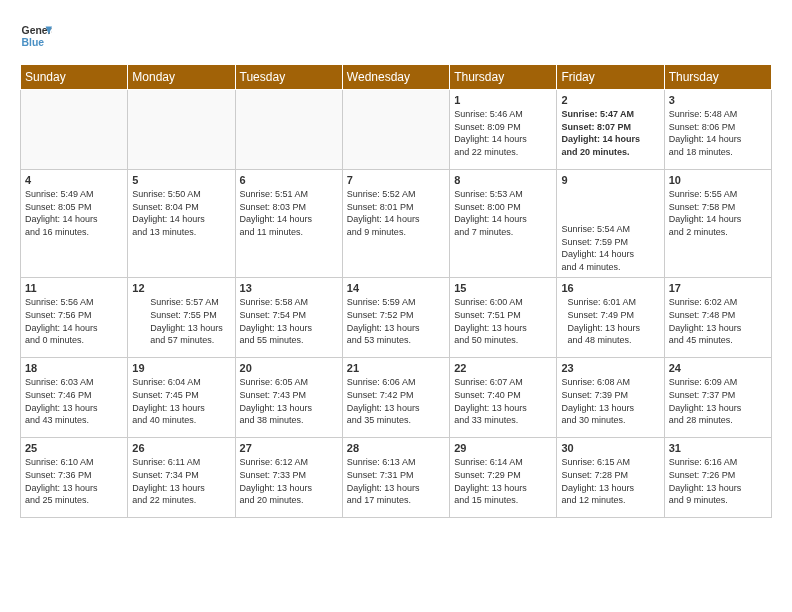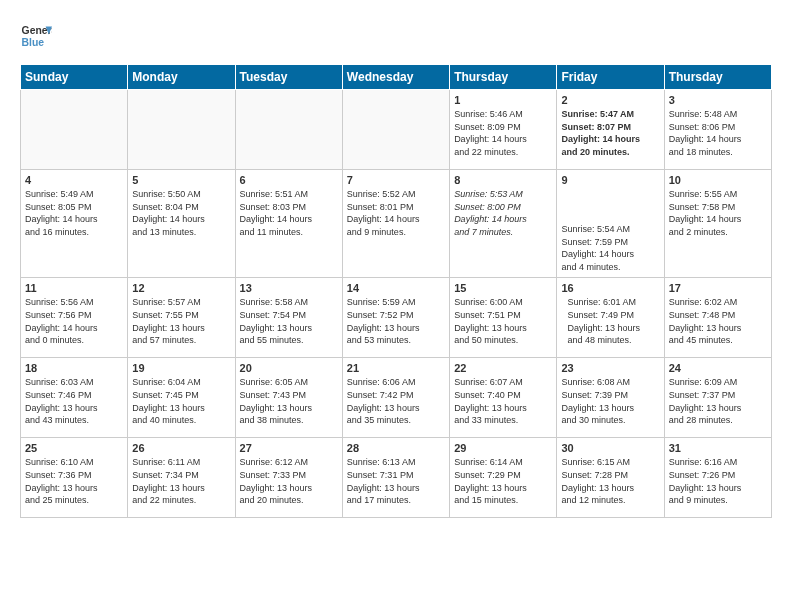--- a/index.html
+++ b/index.html
@@ -41,24 +41,24 @@
       font-size: 14px;
       color: #555;
       margin-top: 2px;
     }
     .calendar {
       width: 100%;
       border-collapse: collapse;
       table-layout: fixed;
     }
     .calendar th {
-      background-color: #0369a1;
+      background-color: #a16207;
       color: #fff;
       font-size: 12px;
-      font-weight: bold;
+      font-weight: normal;
       padding: 5px 4px;
       text-align: left;
       border: 1px solid #fff;
     }
     .calendar td {
       border: 1px solid #ccc;
       vertical-align: top;
       padding: 4px 4px;
       font-size: 9.5px;
       color: #333;
@@ -162,21 +162,21 @@
           </td>
           <td>
             <span class="day-num">7</span>
             <div class="day-info" style="white-space: pre-line;">Sunrise: 5:52 AM
 Sunset: 8:01 PM
 Daylight: 14 hours
 and 9 minutes.</div>
           </td>
           <td>
             <span class="day-num">8</span>
-            <div class="day-info" style="white-space: pre-line; font-style: italic;">Sunrise: 5:53 AM
+            <div class="day-info" style="white-space: pre-line;">Sunrise: 5:53 AM
 Sunset: 8:00 PM
 Daylight: 14 hours
 and 7 minutes.</div>
           </td>
           <td>
             <span class="day-num">9</span>
             <div class="day-info" style="white-space: pre-line; margin-top: 37px;">Sunrise: 5:54 AM
 Sunset: 7:59 PM
 Daylight: 14 hours
 and 4 minutes.</div>
@@ -192,21 +192,21 @@
         <tr>
           <td>
             <span class="day-num">11</span>
             <div class="day-info" style="white-space: pre-line;">Sunrise: 5:56 AM
 Sunset: 7:56 PM
 Daylight: 14 hours
 and 0 minutes.</div>
           </td>
           <td>
             <span class="day-num">12</span>
-            <div class="day-info" style="white-space: pre-line;">Sunrise: 5:57 AM
+            <div class="day-info" style="white-space: pre-line; margin-left: 18px;">Sunrise: 5:57 AM
 Sunset: 7:55 PM
 Daylight: 13 hours
 and 57 minutes.</div>
           </td>
           <td>
             <span class="day-num">13</span>
             <div class="day-info" style="white-space: pre-line;">Sunrise: 5:58 AM
 Sunset: 7:54 PM
 Daylight: 13 hours
 and 55 minutes.</div>

